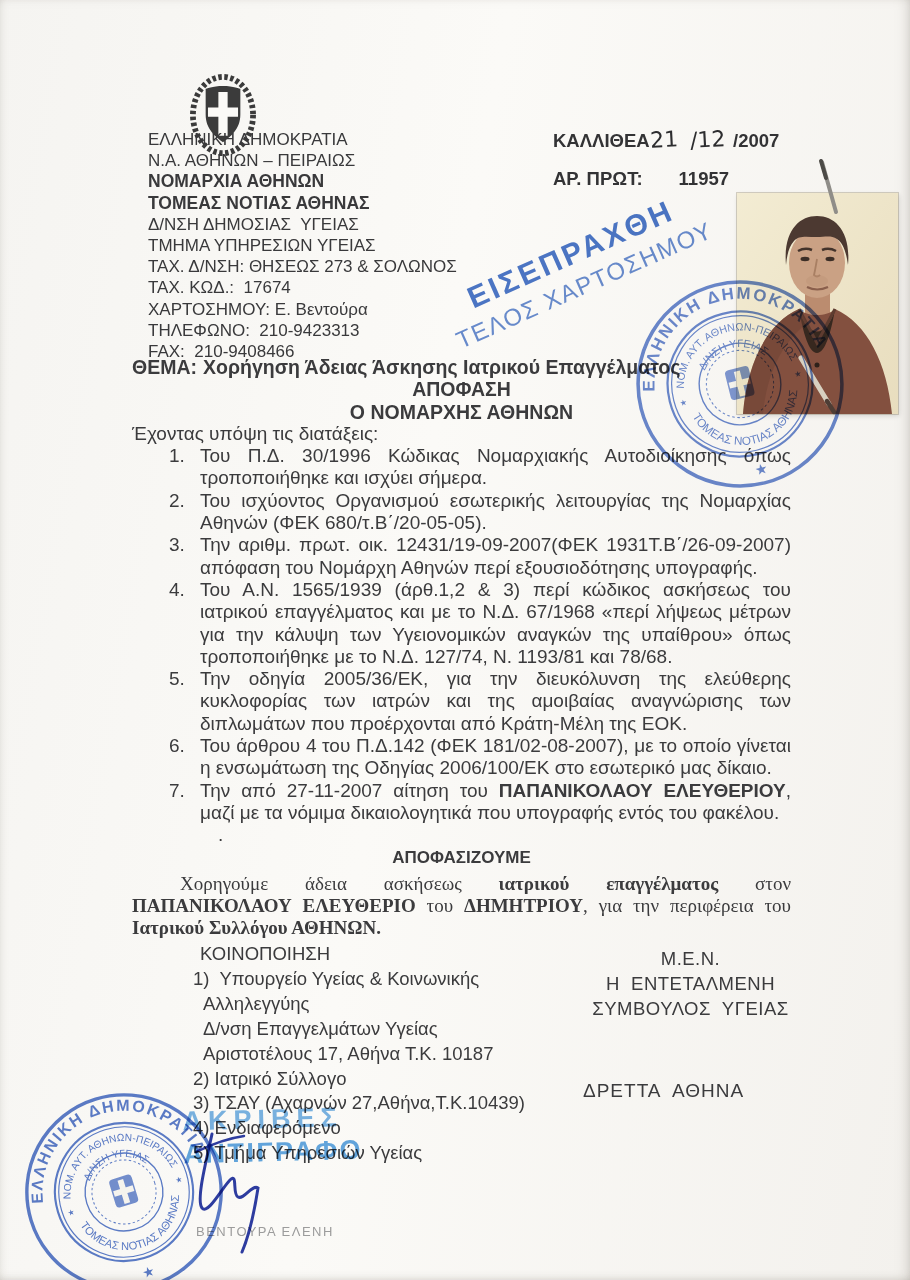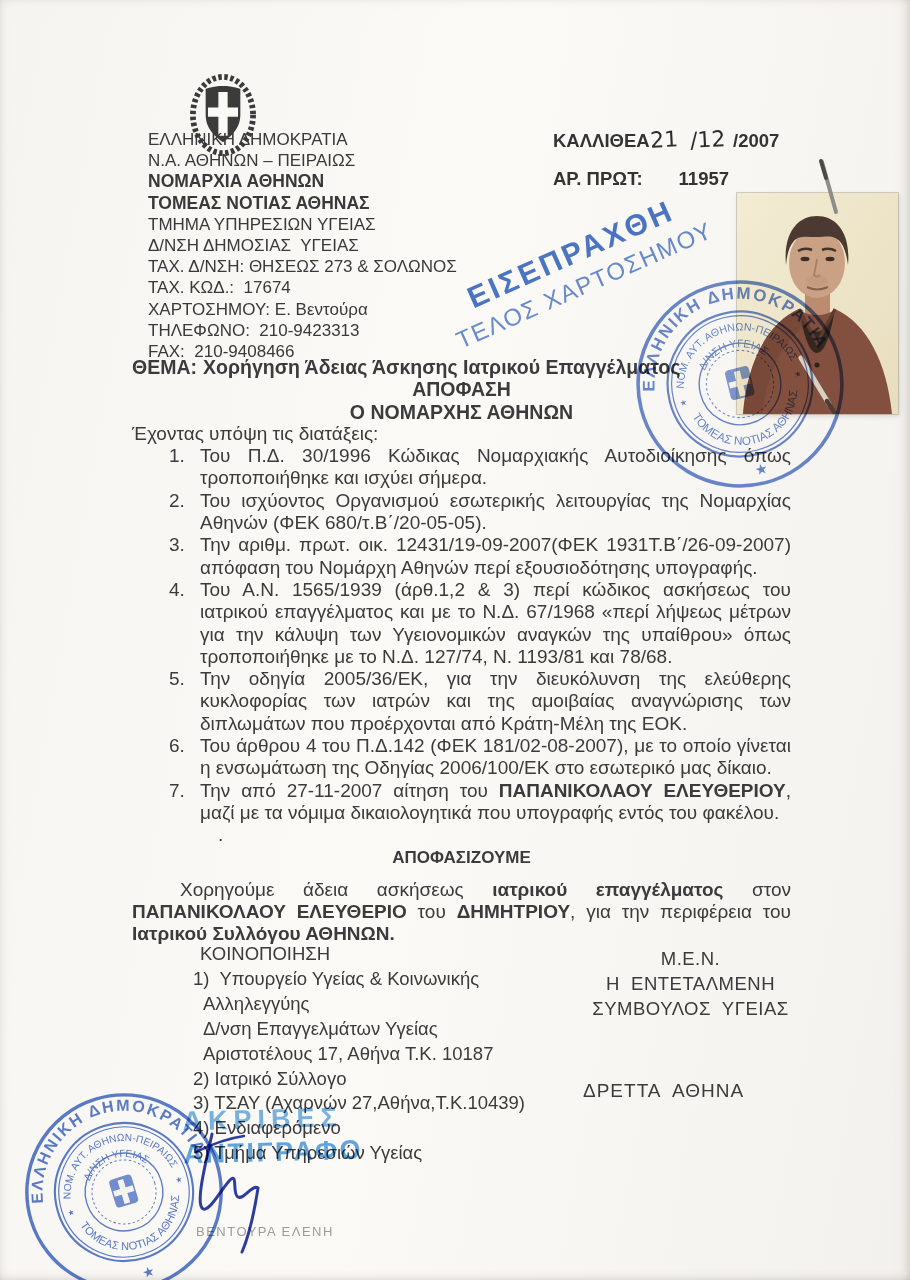--- a/index.html
+++ b/index.html
@@ -39,21 +39,21 @@
   
   .main{position:absolute;left:132px;top:356px;width:659px;font-size:19px;line-height:22.3px;color:#3b3b3d;}
   .b{font-weight:bold;}
   .subject{font-weight:bold;font-size:19.5px;}
   .subject .lbl{display:inline-block;width:71px;}
   .center-h{text-align:center;font-weight:bold;font-size:19.5px;}
   .li{margin-left:68px;text-indent:-31px;text-align:justify;}
   .li .num{display:inline-block;width:31px;text-indent:0;}
   .stray{margin-left:86px;height:21px;}
   .operative-h{text-align:center;font-weight:bold;font-size:17px;margin-top:2px;}
-  .operative-p{text-align:justify;text-indent:48px;margin-top:9px;}
+  .operative-p{text-align:justify;text-indent:48px;margin-top:3px;font-family:Liberation Serif, serif;}
   
   .distribution{position:absolute;left:188px;top:942px;font-size:18.5px;line-height:24.9px;color:#3b3b3d;}
   .dist-line{white-space:pre;margin-left:5px;}
   .dist-line.ind{margin-left:15px;}
   .dist-title{margin-left:12px;}
   .signatory{position:absolute;left:558px;top:946px;width:265px;text-align:center;
     font-size:18.5px;line-height:25px;letter-spacing:.5px;color:#3b3b3d;}
   .signatory div{white-space:pre;}
   .sig-name{position:absolute;left:583px;top:1080px;font-size:19px;letter-spacing:1px;white-space:pre;color:#3b3b3d;text-align:center;}
   
@@ -75,22 +75,22 @@
     <path d="M32,12 c9,0 15,2.5 15,2.5 v22 c0,13 -9,19.5 -15,24 c-6,-4.5 -15,-11 -15,-24 v-22 c0,0 6,-2.5 15,-2.5 z" fill="#3b3b3b"></path>
     <path d="M32,17 v38 M19,34.5 h26" stroke="#fbfaf7" stroke-width="8"></path>
   </svg>
 
   <div class="letterhead">
 
   <div class="lh-line">ΕΛΛΗΝΙΚΗ ΔΗΜΟΚΡΑΤΙΑ</div>
       <div class="lh-line">Ν.Α. ΑΘΗΝΩΝ – ΠΕΙΡΑΙΩΣ</div>
       <div class="lh-line bold">ΝΟΜΑΡΧΙΑ ΑΘΗΝΩΝ</div>
       <div class="lh-line bold">ΤΟΜΕΑΣ ΝΟΤΙΑΣ ΑΘΗΝΑΣ</div>
+      <div class="lh-line">Δ/ΝΣΗ ΔΗΜΟΣΙΑΣ  ΥΓΕΙΑΣ</div>
       <div class="lh-line">ΤΜΗΜΑ ΥΠΗΡΕΣΙΩΝ ΥΓΕΙΑΣ</div>
-      <div class="lh-line">Δ/ΝΣΗ ΔΗΜΟΣΙΑΣ  ΥΓΕΙΑΣ</div>
       <div class="lh-line">ΤΑΧ. Δ/ΝΣΗ: ΘΗΣΕΩΣ 273 &amp; ΣΟΛΩΝΟΣ</div>
       <div class="lh-line">ΤΑΧ. ΚΩΔ.:  17674</div>
       <div class="lh-line">ΧΑΡΤΟΣΗΜΟΥ: Ε. Βεντούρα</div>
       <div class="lh-line">ΤΗΛΕΦΩΝΟ:  210-9423313</div>
       <div class="lh-line">FAX:  210-9408466</div>
     </div>
 
   <div class="ref">
     <div class="date-line">
       <span>ΚΑΛΛΙΘΕΑ</span><span class="hand">21</span><span class="hand m">/12</span><span class="yr">/2007</span>

